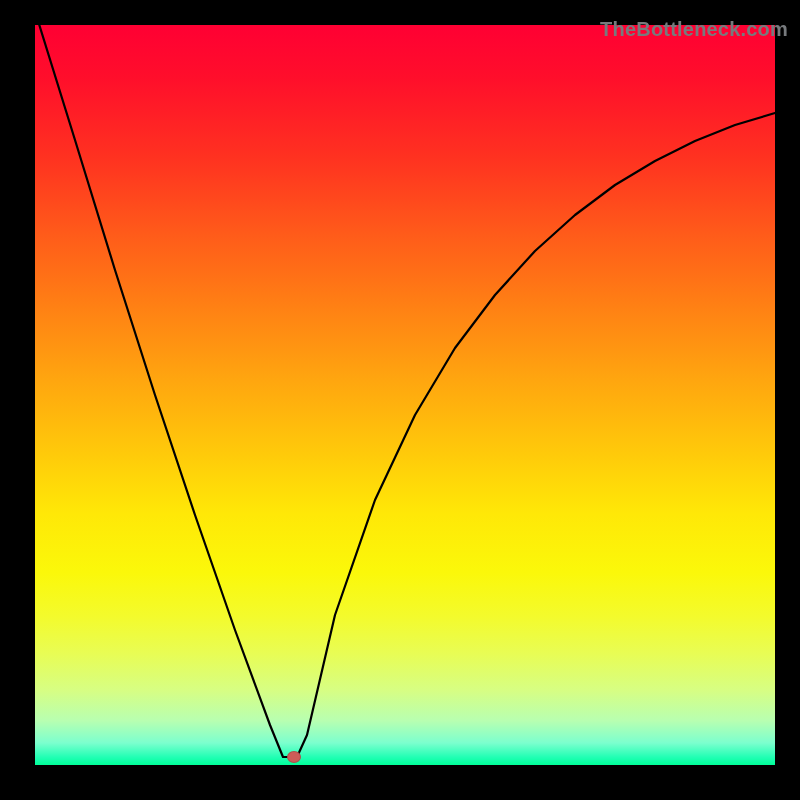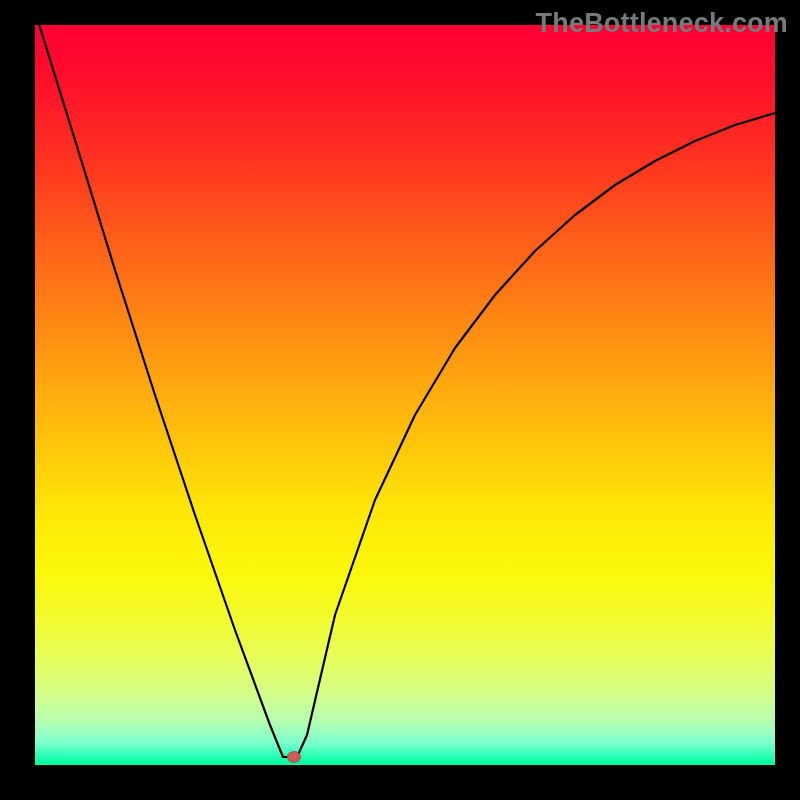--- a/index.html
+++ b/index.html
@@ -37,24 +37,24 @@
       #e8fd55 85%,
       #d6fe84 90%,
       #b8ffb1 94%,
       #7cffce 97%,
       #1fffb3 99%,
       #00ff99 100%
     );
   }
   .watermark {
     position: absolute;
-    top: 8px;
+    top: 18px;
     right: 12px;
     color: #777a7d;
-    font-size: 27px;
+    font-size: 20px;
     font-weight: 600;
     letter-spacing: 0.2px;
   }
   svg.curve {
     position: absolute;
     left: 0;
     top: 0;
     width: 740px;
     height: 740px;
     overflow: visible;

